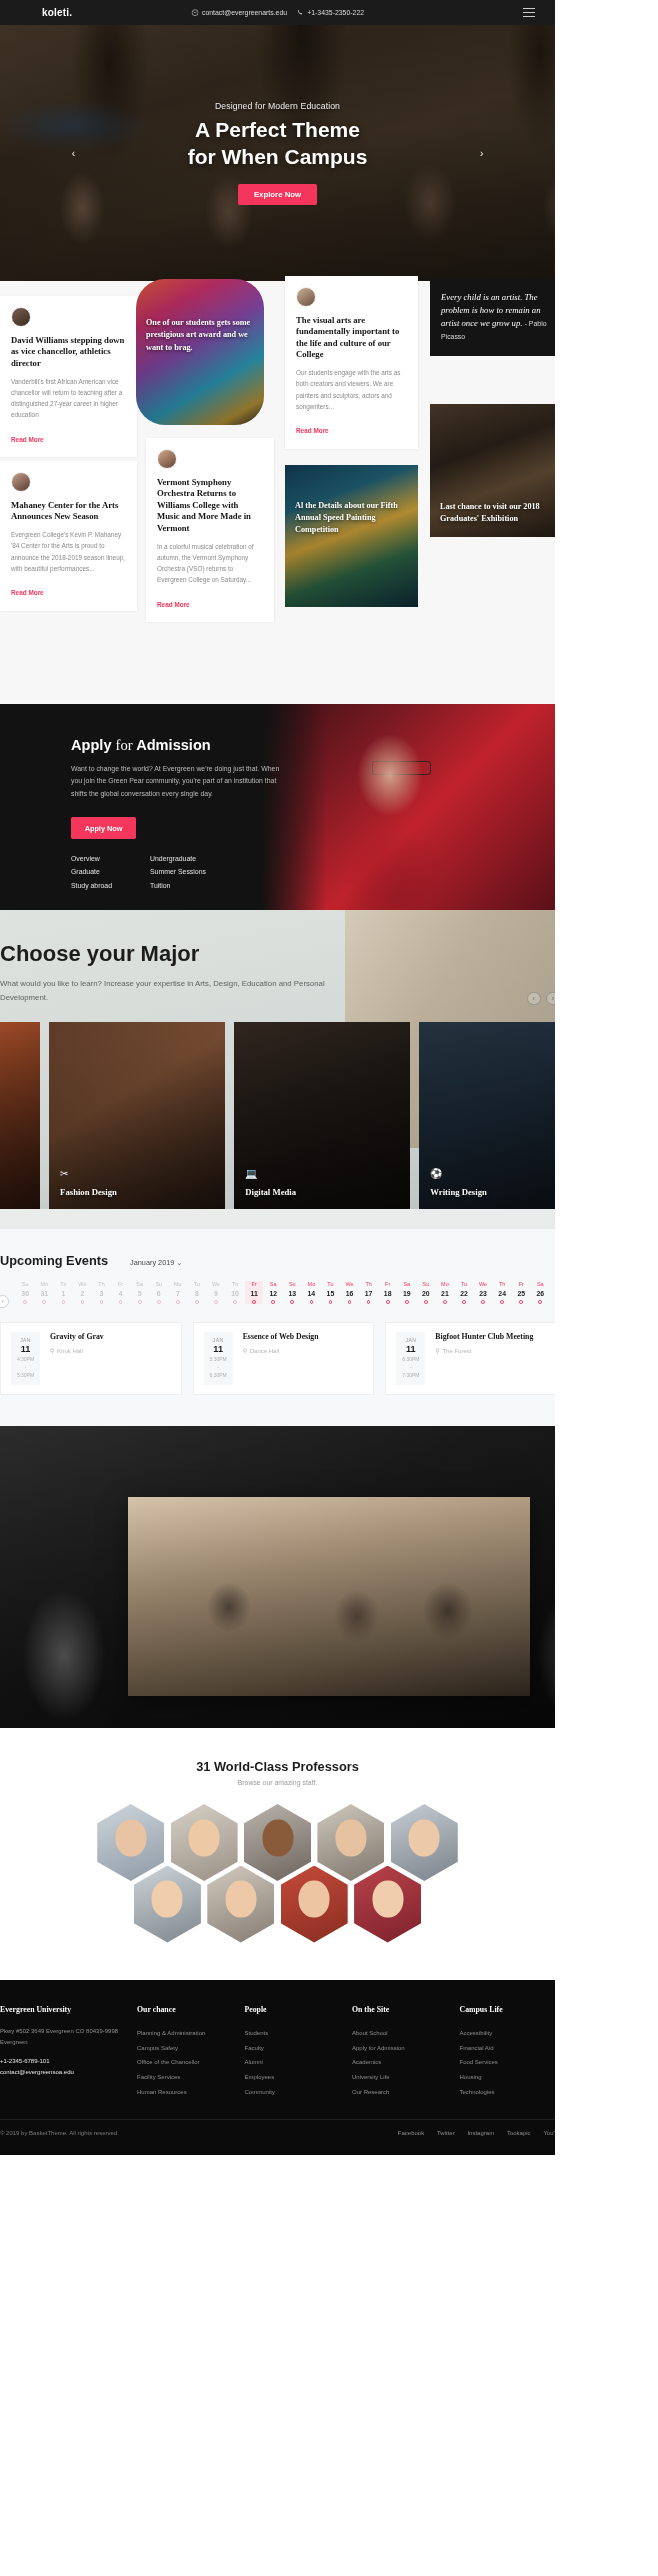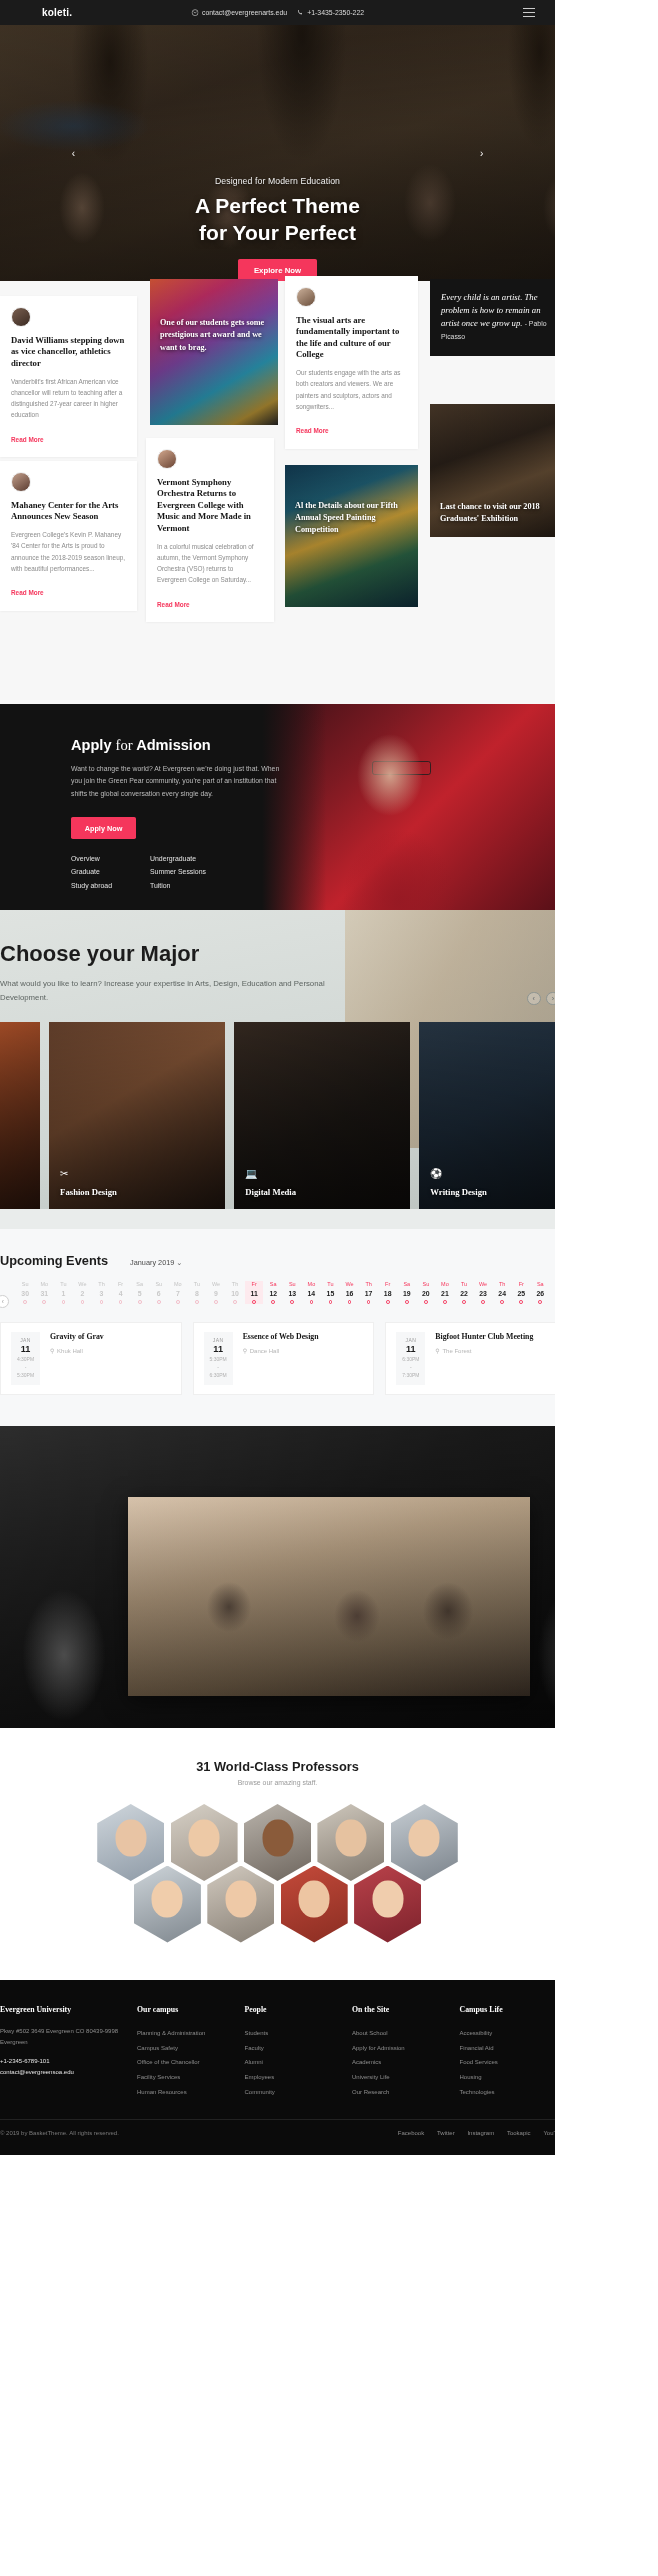--- a/index.html
+++ b/index.html
@@ -28,21 +28,21 @@
   }
   .hero .figs { position:absolute; inset:0;
      background:
        radial-gradient(ellipse 35px 55px at 82px 183px, rgba(210,170,140,.45), transparent 65%),
        radial-gradient(ellipse 37px 57px at 229px 187px, rgba(205,160,135,.40), transparent 65%),
        radial-gradient(ellipse 40px 60px at 430px 178px, rgba(190,150,125,.38), transparent 65%),
        radial-gradient(ellipse 37px 55px at 567px 183px, rgba(200,160,130,.38), transparent 65%),
        radial-gradient(ellipse 110px 37px at 73px 101px, rgba(40,80,120,.5), transparent 70%);
   }
   .hero .shade { position:absolute; inset:0; background:linear-gradient(to bottom, rgba(0,0,0,.22), rgba(0,0,0,.42)); }
-  .hero .inner { position:absolute; inset:0; display:flex; flex-direction:column; align-items:center; justify-content:flex-end; }
+  .hero .inner { position:absolute; inset:0; display:flex; flex-direction:column; align-items:center; justify-content:center; }
   .hero .kicker { color:#f2f2f2; font-size:8.7px; font-weight:400; margin-bottom:6.4px; letter-spacing:0.1px; text-shadow:0 0.9px 2.7px rgba(0,0,0,.6); }
   .hero h1 { color:#fff; font-size:21px; line-height:1.28; font-weight:700; text-align:center; text-shadow:0 1.8px 6.4px rgba(0,0,0,.55); }
   .hero .cta { margin-top:12.8px; background:#f5365c; color:#fff; font-size:7.8px; font-weight:700; padding:6.4px 15.5px; border-radius:1.8px; border:none; }
   .arrow { position:absolute; top:50%; transform:translateY(-50%); width:14.6px; height:14.6px; border-radius:50%; display:flex; align-items:center; justify-content:center; color:#fff; font-size:10px; }
   .arrow.l { left:66px; } .arrow.r { right:66px; }
 
   
   .news { background:#f7f7f7; padding:14.6px 0 24px; position:relative; }
   .news-wrap { width:567px; margin:0 auto; position:relative; height:384px; }
   .card { background:#fff; position:absolute; box-shadow:0 0.9px 2.7px rgba(0,0,0,.08); }
@@ -202,21 +202,21 @@
   </div>
 
   <div class="hero">
     <div class="trees"></div>
     <div class="figs"></div>
     <div class="shade"></div>
     <div class="inner">
       <div class="kicker">Designed for Modern Education</div>
       <h1>
         <span>A Perfect Theme</span><br>
-        <span>for Your Perfect</span>
+        <span>for When Campus</span>
       </h1>
       <button class="cta">Explore Now</button>
     </div>
     <div class="arrow l">‹</div>
     <div class="arrow r">›</div>
   </div>
 
   <div class="news">
     <div class="news-wrap">
 
@@ -231,30 +231,30 @@
 
       <div class="card" style="left:0; top:165px; width:137px;">
         <div class="pad">
           <div class="avatar" style="background:linear-gradient(145deg,#c3a08c,#5a3b30);"></div>
           <h3>Mahaney Center for the Arts Announces New Season</h3>
           <p>Evergreen College's Kevin P. Mahaney '84 Center for the Arts is proud to announce the 2018-2019 season lineup, with beautiful performances...</p>
           <span class="more">Read More</span>
         </div>
       </div>
 
-      <div class="imgcard" style="left:150px; top:-16.5px; width:128px; height:146px;
-          background:linear-gradient(150deg,#e05a3a 0%,#c8306a 22%,#8a4bb0 45%,#2fa8c8 68%,#c9a13a 88%,#2a2a2a 100%);">
+      <div class="imgcard" style="left:136px; top:-16.5px; width:128px; height:146px;
+          background:linear-gradient(150deg,#e05a3a 0%,#c8306a 22%,#8a4bb0 45%,#2fa8c8 68%,#c9a13a 88%,#2a2a2a 100%);border-radius:29px;">
         <div class="ov"></div>
         <div class="tx" style="top:38px;">One of our students gets some prestigious art award and we want to brag.</div>
       </div>
 
       <div class="card" style="left:146px; top:142px; width:128px;">
         <div class="pad">
           <div class="avatar" style="background:linear-gradient(145deg,#d2a88e,#6a4434);"></div>
-          <h3>Vermont Symphony Orchestra Returns to Evergreen College with Music and More Made in Vermont</h3>
+          <h3>Vermont Symphony Orchestra Returns to Williams College with Music and More Made in Vermont</h3>
           <p>In a colorful musical celebration of autumn, the Vermont Symphony Orchestra (VSO) returns to Evergreen College on Saturday...</p>
           <span class="more">Read More</span>
         </div>
       </div>
 
       <div class="card" style="left:285px; top:-20px; width:133px;">
         <div class="pad">
           <div class="avatar" style="background:linear-gradient(145deg,#cbb09a,#6b4f3c);"></div>
           <h3>The visual arts are fundamentally important to the life and culture of our College</h3>
           <p>Our students engage with the arts as both creators and viewers. We are painters and sculptors, actors and songwriters...</p>
@@ -617,21 +617,21 @@
 
   <div class="footer">
     <div class="fwrap">
       <div class="fcol first">
         <h4>Evergreen University</h4>
         <div class="addr">Pkwy #502 3649 Evergreen CO 80439-9998 Evergreen</div>
         <div class="cnt">+1-2345-6789-101</div>
         <div class="cnt">contact@evergreensoa.edu</div>
       </div>
       <div class="fcol">
-        <h4>Our campus</h4>
+        <h4>Our chance</h4>
         <ul>
           <li>Planning &amp; Administration</li>
           <li>Campus Safety</li>
           <li>Office of the Chancellor</li>
           <li>Facility Services</li>
           <li>Human Resources</li>
         </ul>
       </div>
       <div class="fcol">
         <h4>People</h4>

